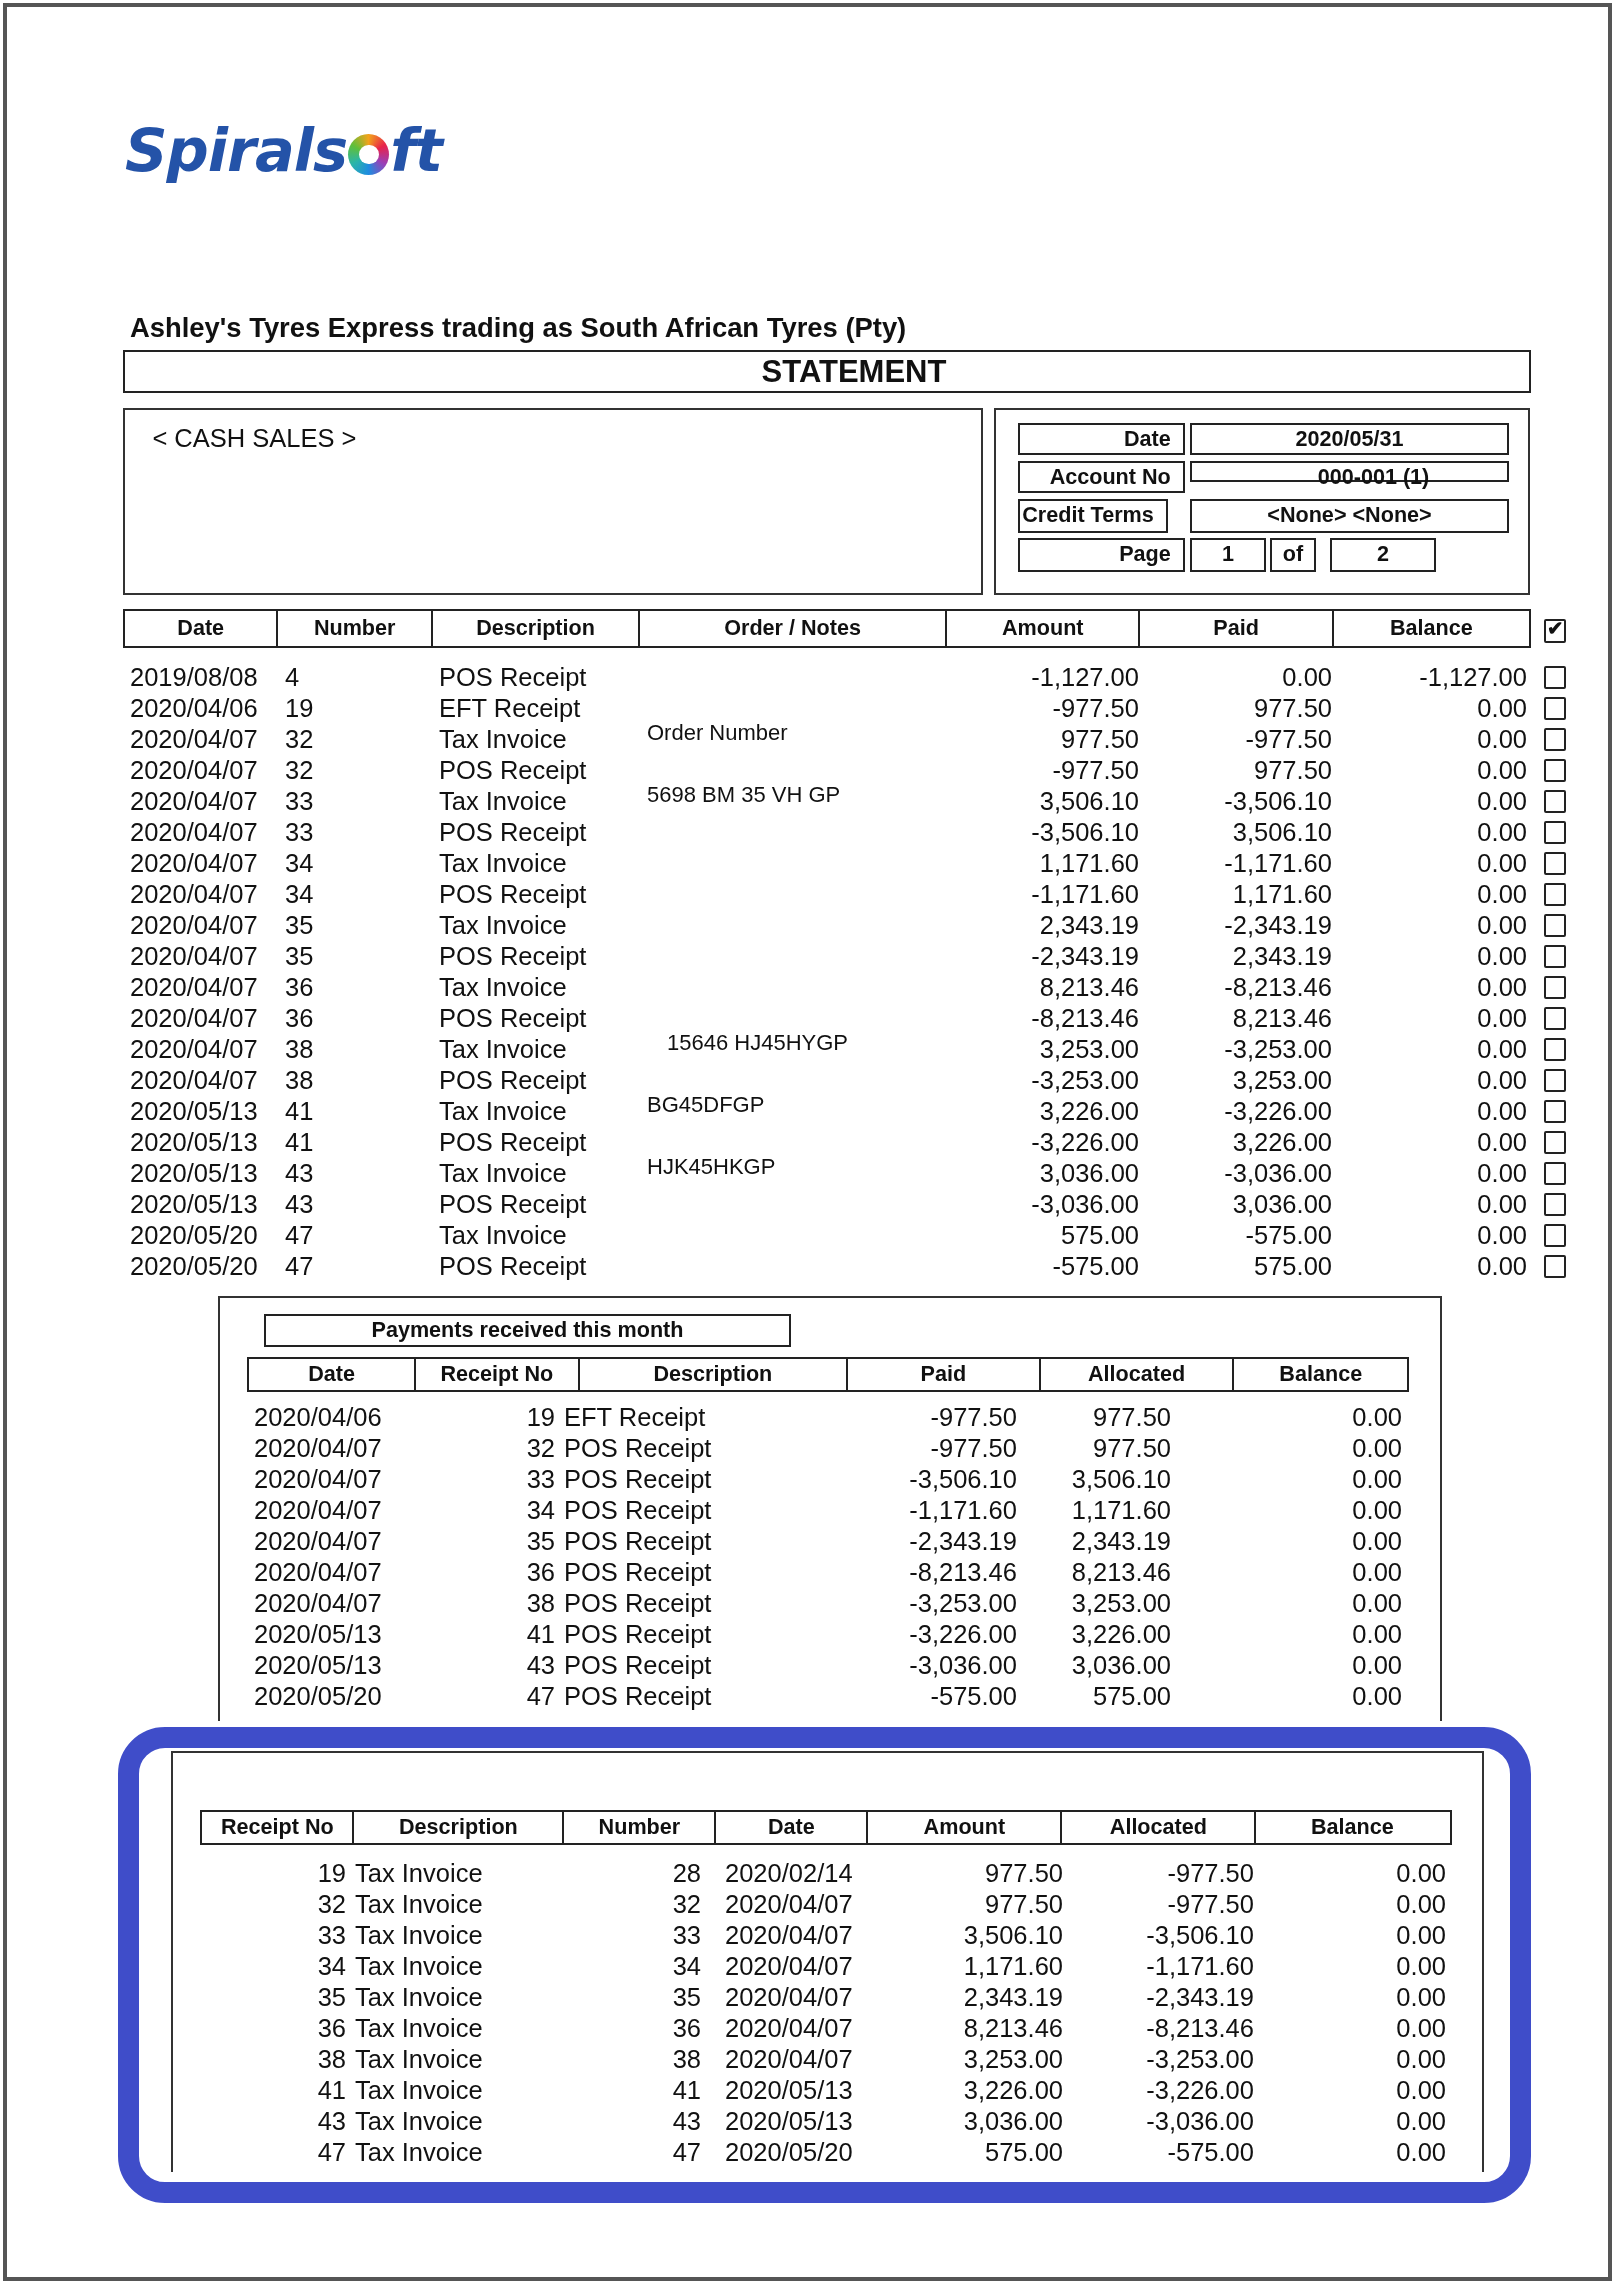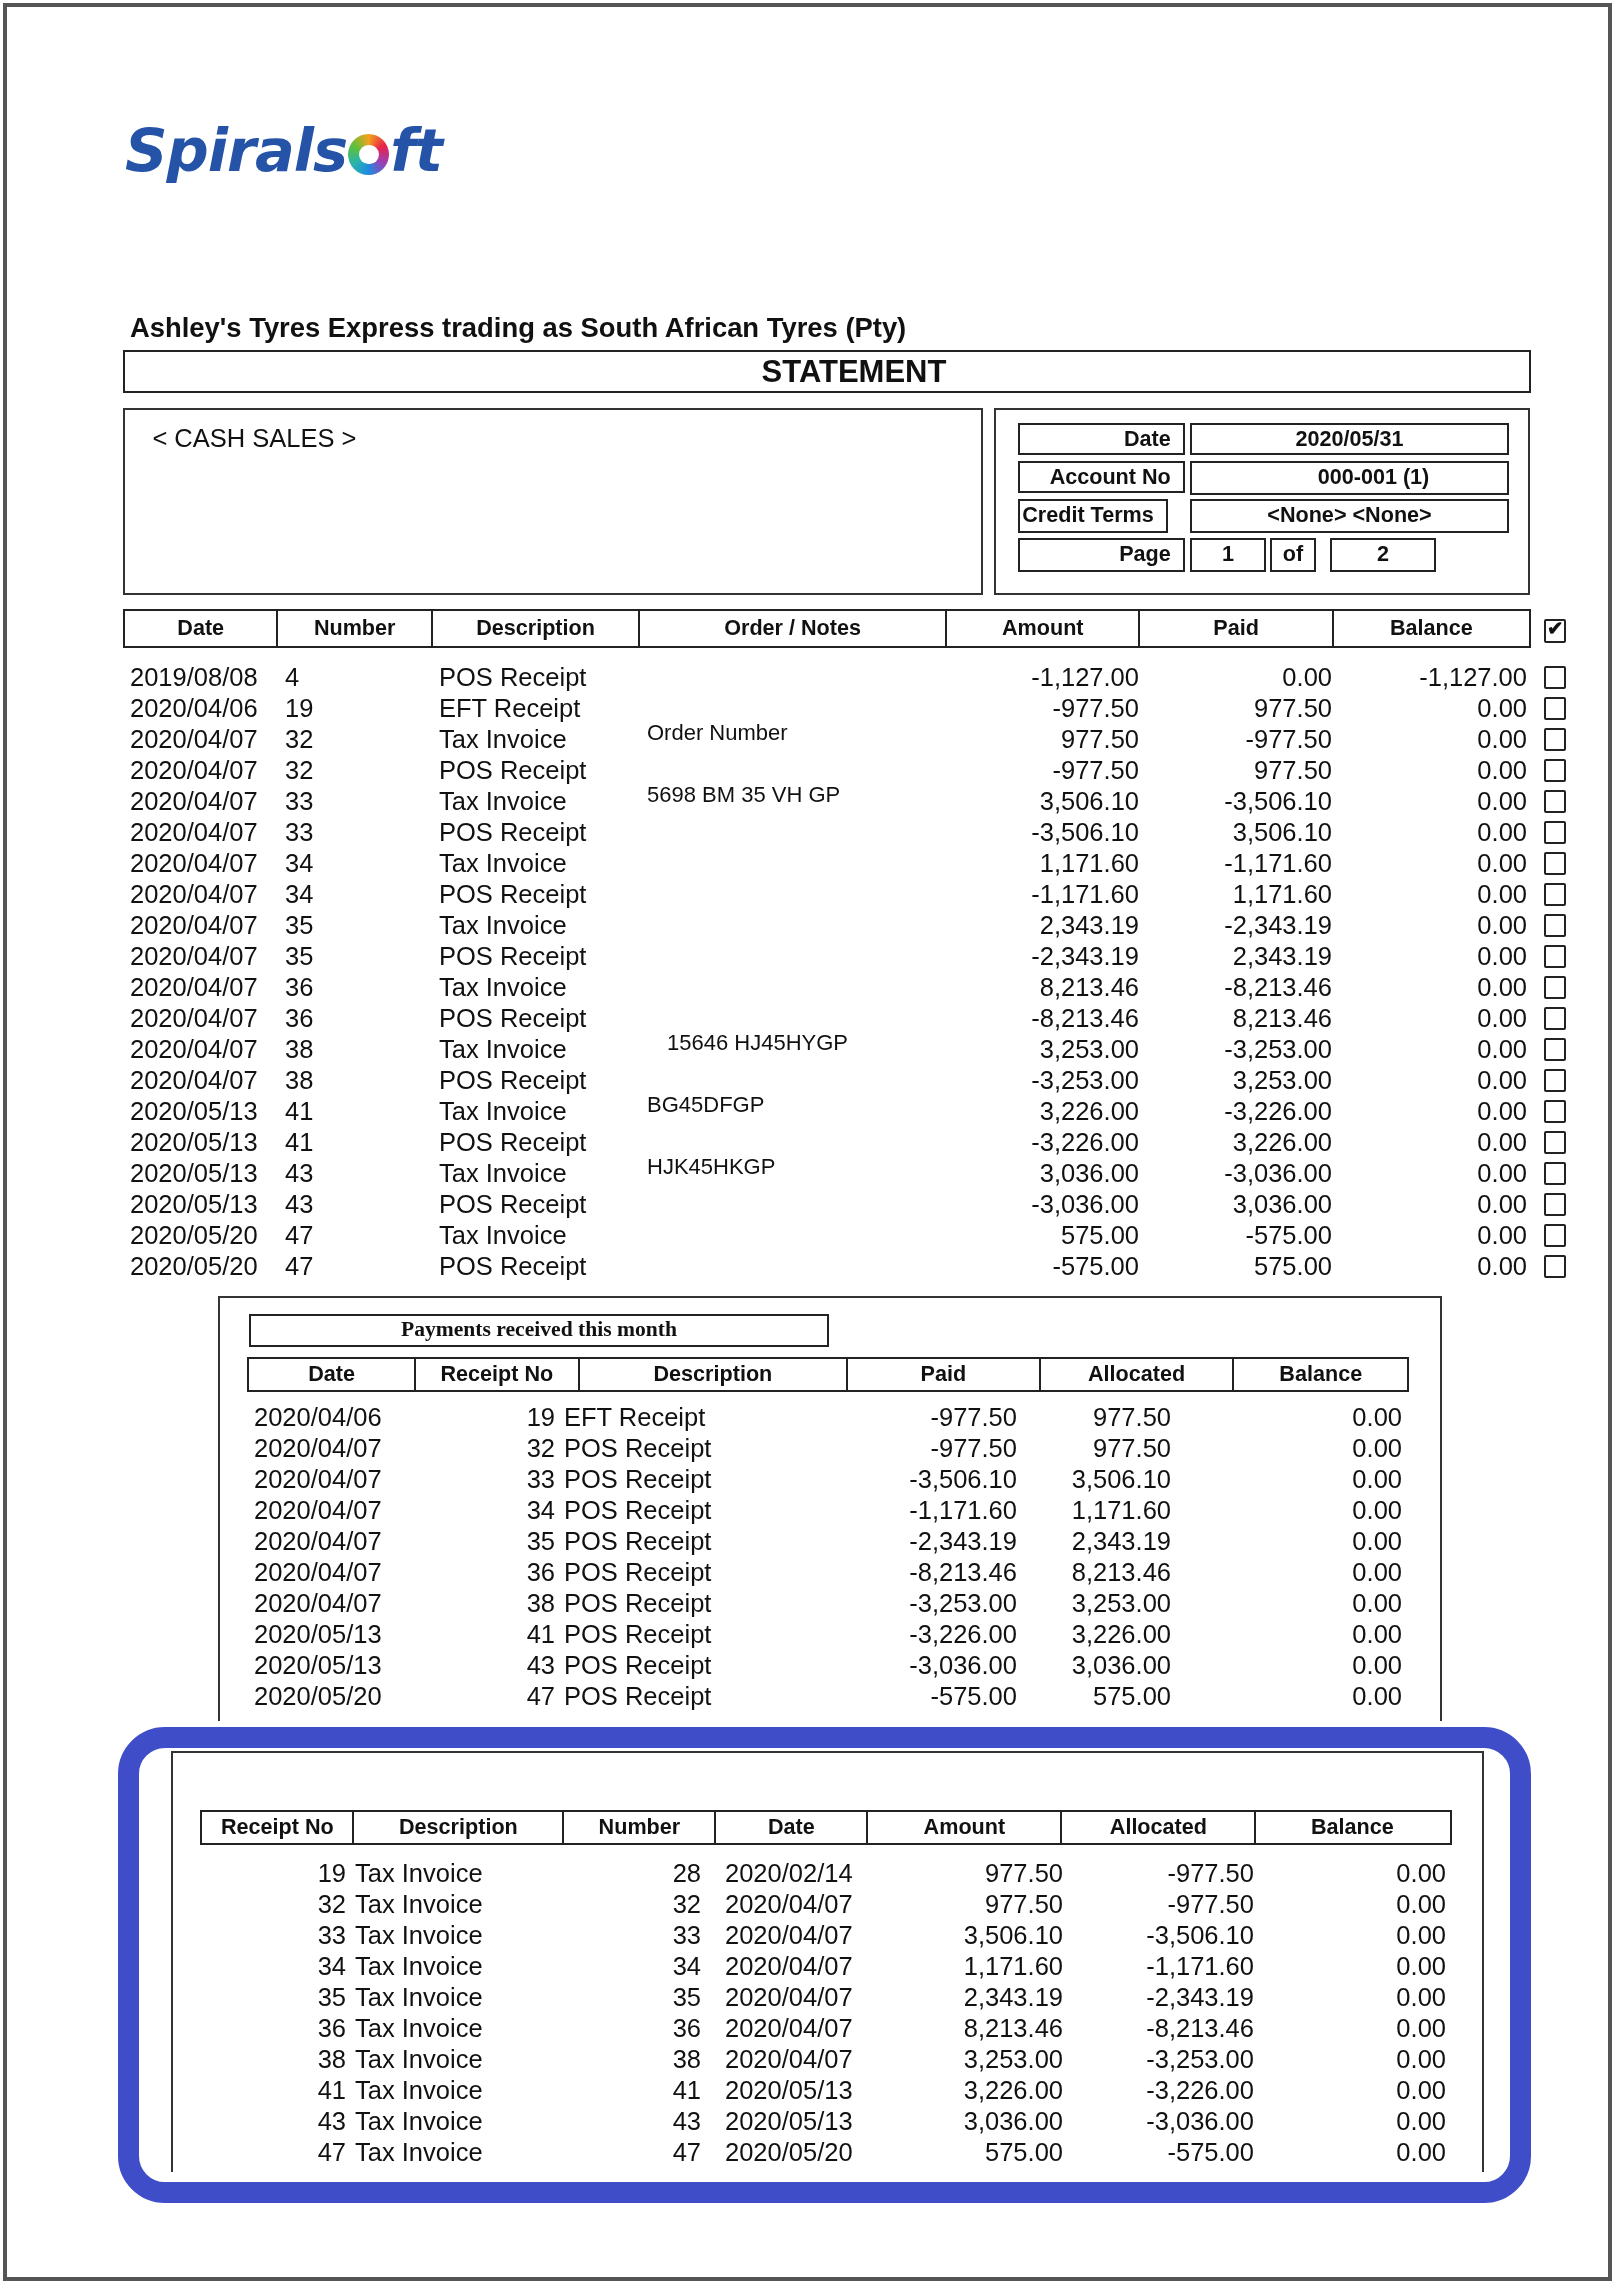--- a/index.html
+++ b/index.html
@@ -58,21 +58,21 @@
 </div>
 
 <div class="abs addr-box">
   <div class="addr-text">&lt; CASH SALES &gt;</div>
 </div>
 
 <div class="abs info-box">
   <div class="ib lbl" style="left:21.6px;top:12.7px;width:167px;height:32px;">Date</div>
   <div class="ib val" style="left:194px;top:12.7px;width:319px;height:32px;">2020/05/31</div>
   <div class="ib lbl" style="left:21.6px;top:51px;width:167px;height:32px;">Account No</div>
-  <div class="ib val" style="left:194px;top:51px;width:319px;height:34px;padding-left:48px;">000-001 (1)</div>
+  <div class="ib val" style="left:194px;top:51px;width:319px;height:21px;padding-left:48px;">000-001 (1)</div>
   <div class="ib lbl" style="left:21.6px;top:89px;width:150px;height:34px;">Credit Terms</div>
   <div class="ib val" style="left:194px;top:89px;width:319px;height:34px;">&lt;None&gt; &lt;None&gt;</div>
   <div class="ib lbl" style="left:21.6px;top:128px;width:167px;height:34px;">Page</div>
   <div class="ib val" style="left:194px;top:128px;width:76px;height:34px;">1</div>
   <div class="ib val" style="left:274px;top:128px;width:46px;height:34px;">of</div>
   <div class="ib val" style="left:334px;top:128px;width:106px;height:34px;">2</div>
 </div>
 
 <div class="hdr" style="left:123px;top:609px;width:1408px;">
   <div class="c" style="width:154px">Date</div>
@@ -282,21 +282,21 @@
       <span style="left:439px">POS Receipt</span>
       <span class="sm" style="left:647px;top:-5.9px"></span>
       <span class="r" style="right:481px">-575.00</span>
       <span class="r" style="right:288px">575.00</span>
       <span class="r" style="right:93px">0.00</span>
       <div class="cb" style="left:1544px;top:3.9px"></div>
     </div>
   </div>
 
 <div class="section" style="left:218px;top:1296px;width:1224px;height:425px;border-bottom:none;">
-  <div class="section-title" style="left:29px;top:15.7px;width:580px;font-family:Liberation Serif, serif;">Payments received this month</div>
+  <div class="section-title" style="left:44px;top:15.7px;width:527px;">Payments received this month</div>
   <div class="hdr" style="left:27.4px;top:59px;width:1162px;height:35px;">
     <div class="c" style="width:167px;line-height:29px">Date</div>
     <div class="c" style="width:165px;line-height:29px">Receipt No</div>
     <div class="c" style="width:269px;line-height:29px">Description</div>
     <div class="c" style="width:194px;line-height:29px">Paid</div>
     <div class="c" style="width:194px;line-height:29px">Allocated</div>
     <div class="c" style="width:174px;line-height:29px">Balance</div>
   </div>
 </div>
 <div class="rows" id="pr-rows" style="left:0;top:1402px;width:1620px;">

